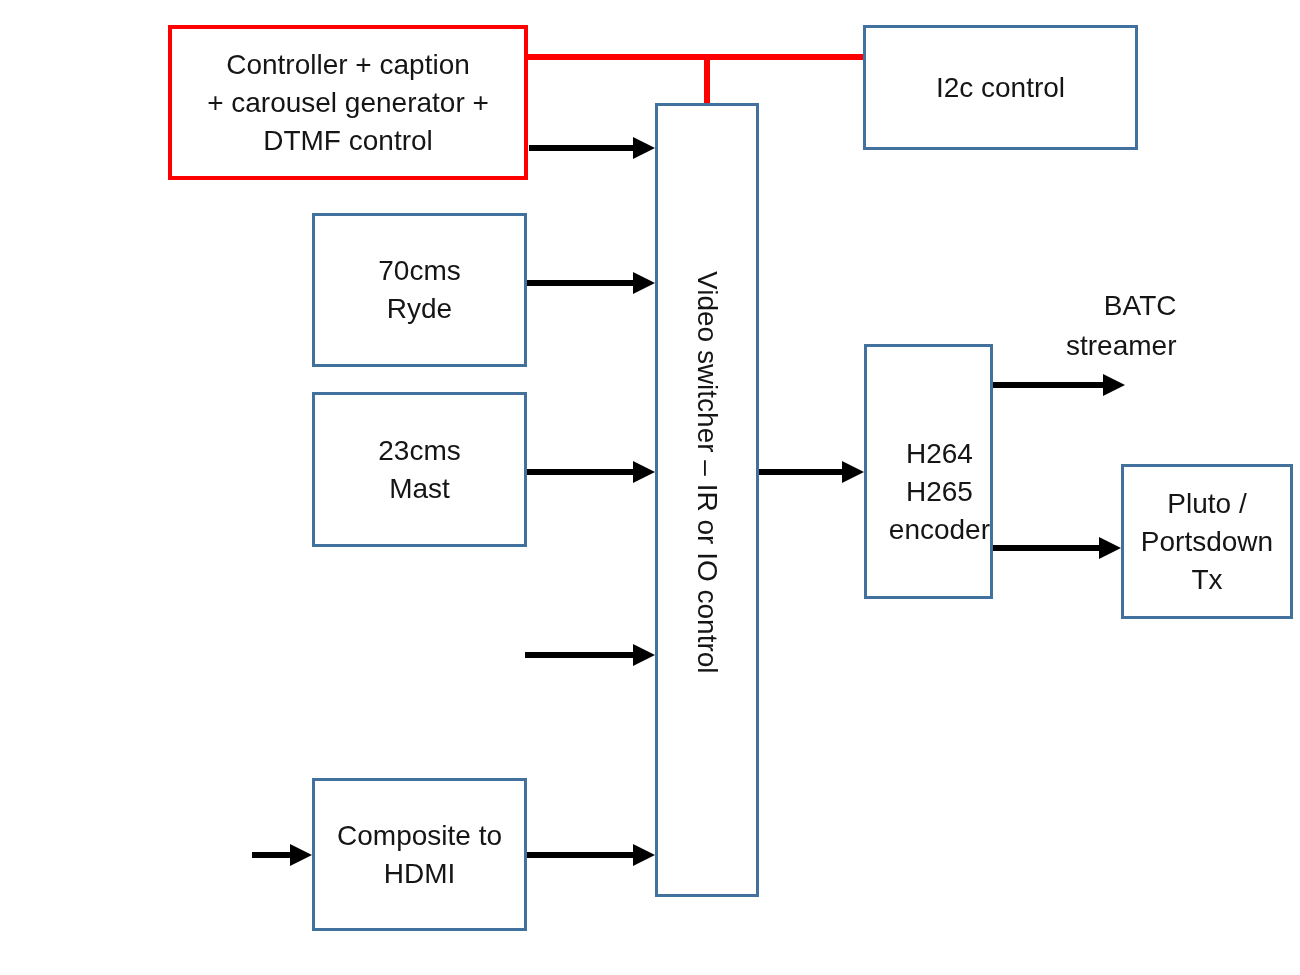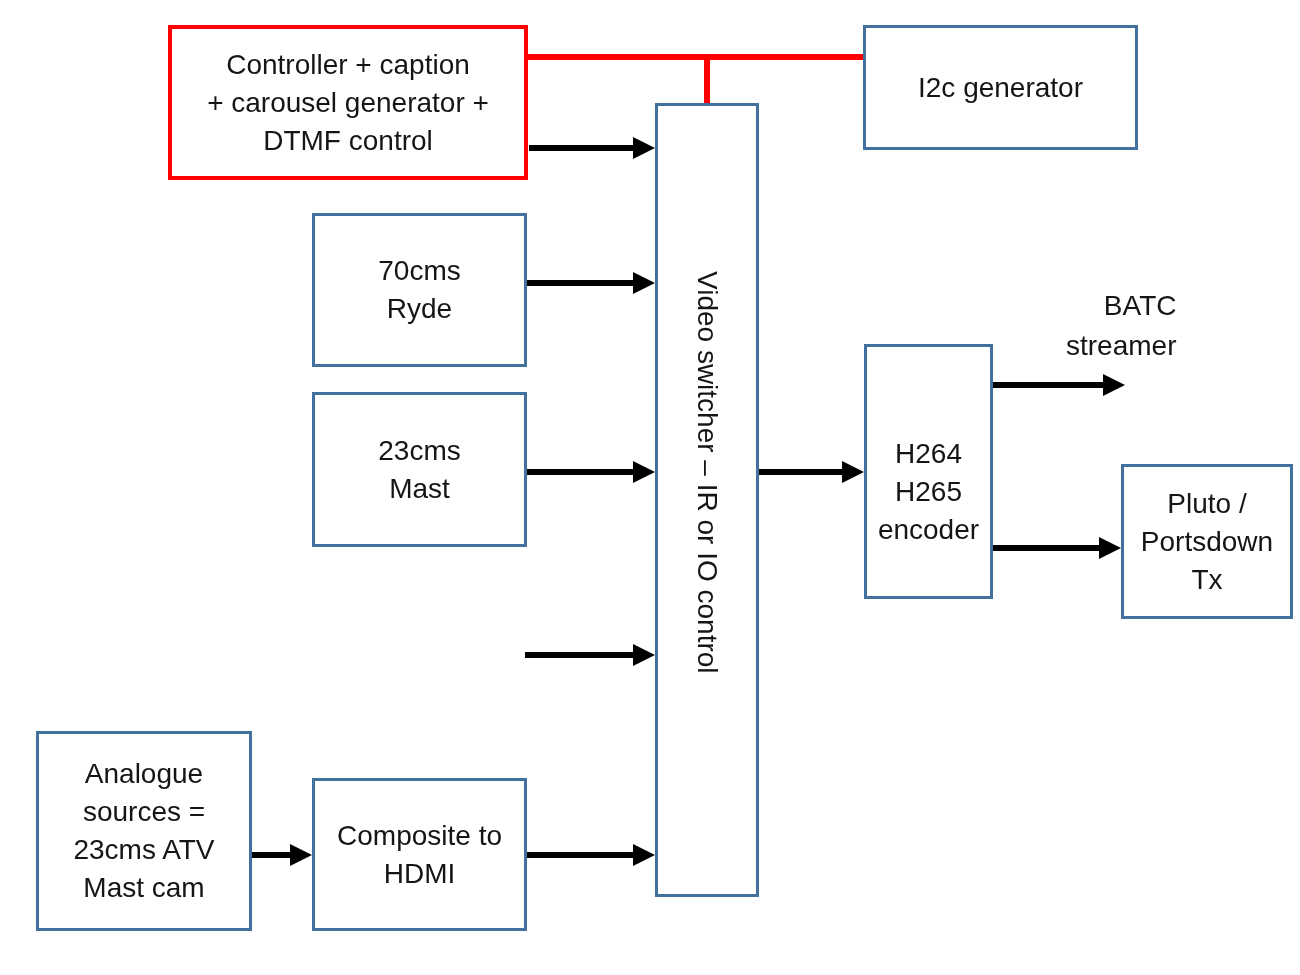--- a/index.html
+++ b/index.html
@@ -67,51 +67,45 @@
   <div class="redline" style="left:528px;top:54px;width:335px;height:6px;"></div>
   <div class="redline" style="left:704px;top:57px;width:6px;height:57px;"></div>
 
   <div class="box box--red" style="left:168px;top:25px;width:360px;height:155px;">
     <div class="box-label">Controller + caption
 + carousel generator +
 DTMF control</div>
   </div>
 
   <div class="box" style="left:863px;top:25px;width:275px;height:125px;">
-    <div class="box-label">I2c generator</div>
+    <div class="box-label">I2c control</div>
   </div>
 
   <div class="box" style="left:655px;top:103px;width:104px;height:794px;">
     <div class="vbox-label">Video switcher – IR or IO control</div>
   </div>
 
   <div class="box" style="left:312px;top:213px;width:215px;height:154px;">
     <div class="box-label">70cms
 Ryde</div>
   </div>
 
   <div class="box" style="left:312px;top:392px;width:215px;height:155px;">
     <div class="box-label">23cms
 Mast</div>
   </div>
 
 
-  <div class="box" style="left:36px;top:731px;width:216px;height:200px;">
-    <div class="box-label">Analogue
-sources =
-23cms ATV
-Mast cam</div>
-  </div>
 
   <div class="box" style="left:312px;top:778px;width:215px;height:153px;">
     <div class="box-label">Composite to
 HDMI</div>
   </div>
 
-  <div class="box" style="left:864px;top:344px;width:129px;height:255px;">
+  <div class="box" style="left:864px;top:344px;width:129px;height:255px;justify-content:flex-end;">
     <div class="box-label pad-down">H264
 H265
 encoder</div>
   </div>
 
   <div class="box" style="left:1121px;top:464px;width:172px;height:155px;">
     <div class="box-label">Pluto /
 Portsdown
 Tx</div>
   </div>

